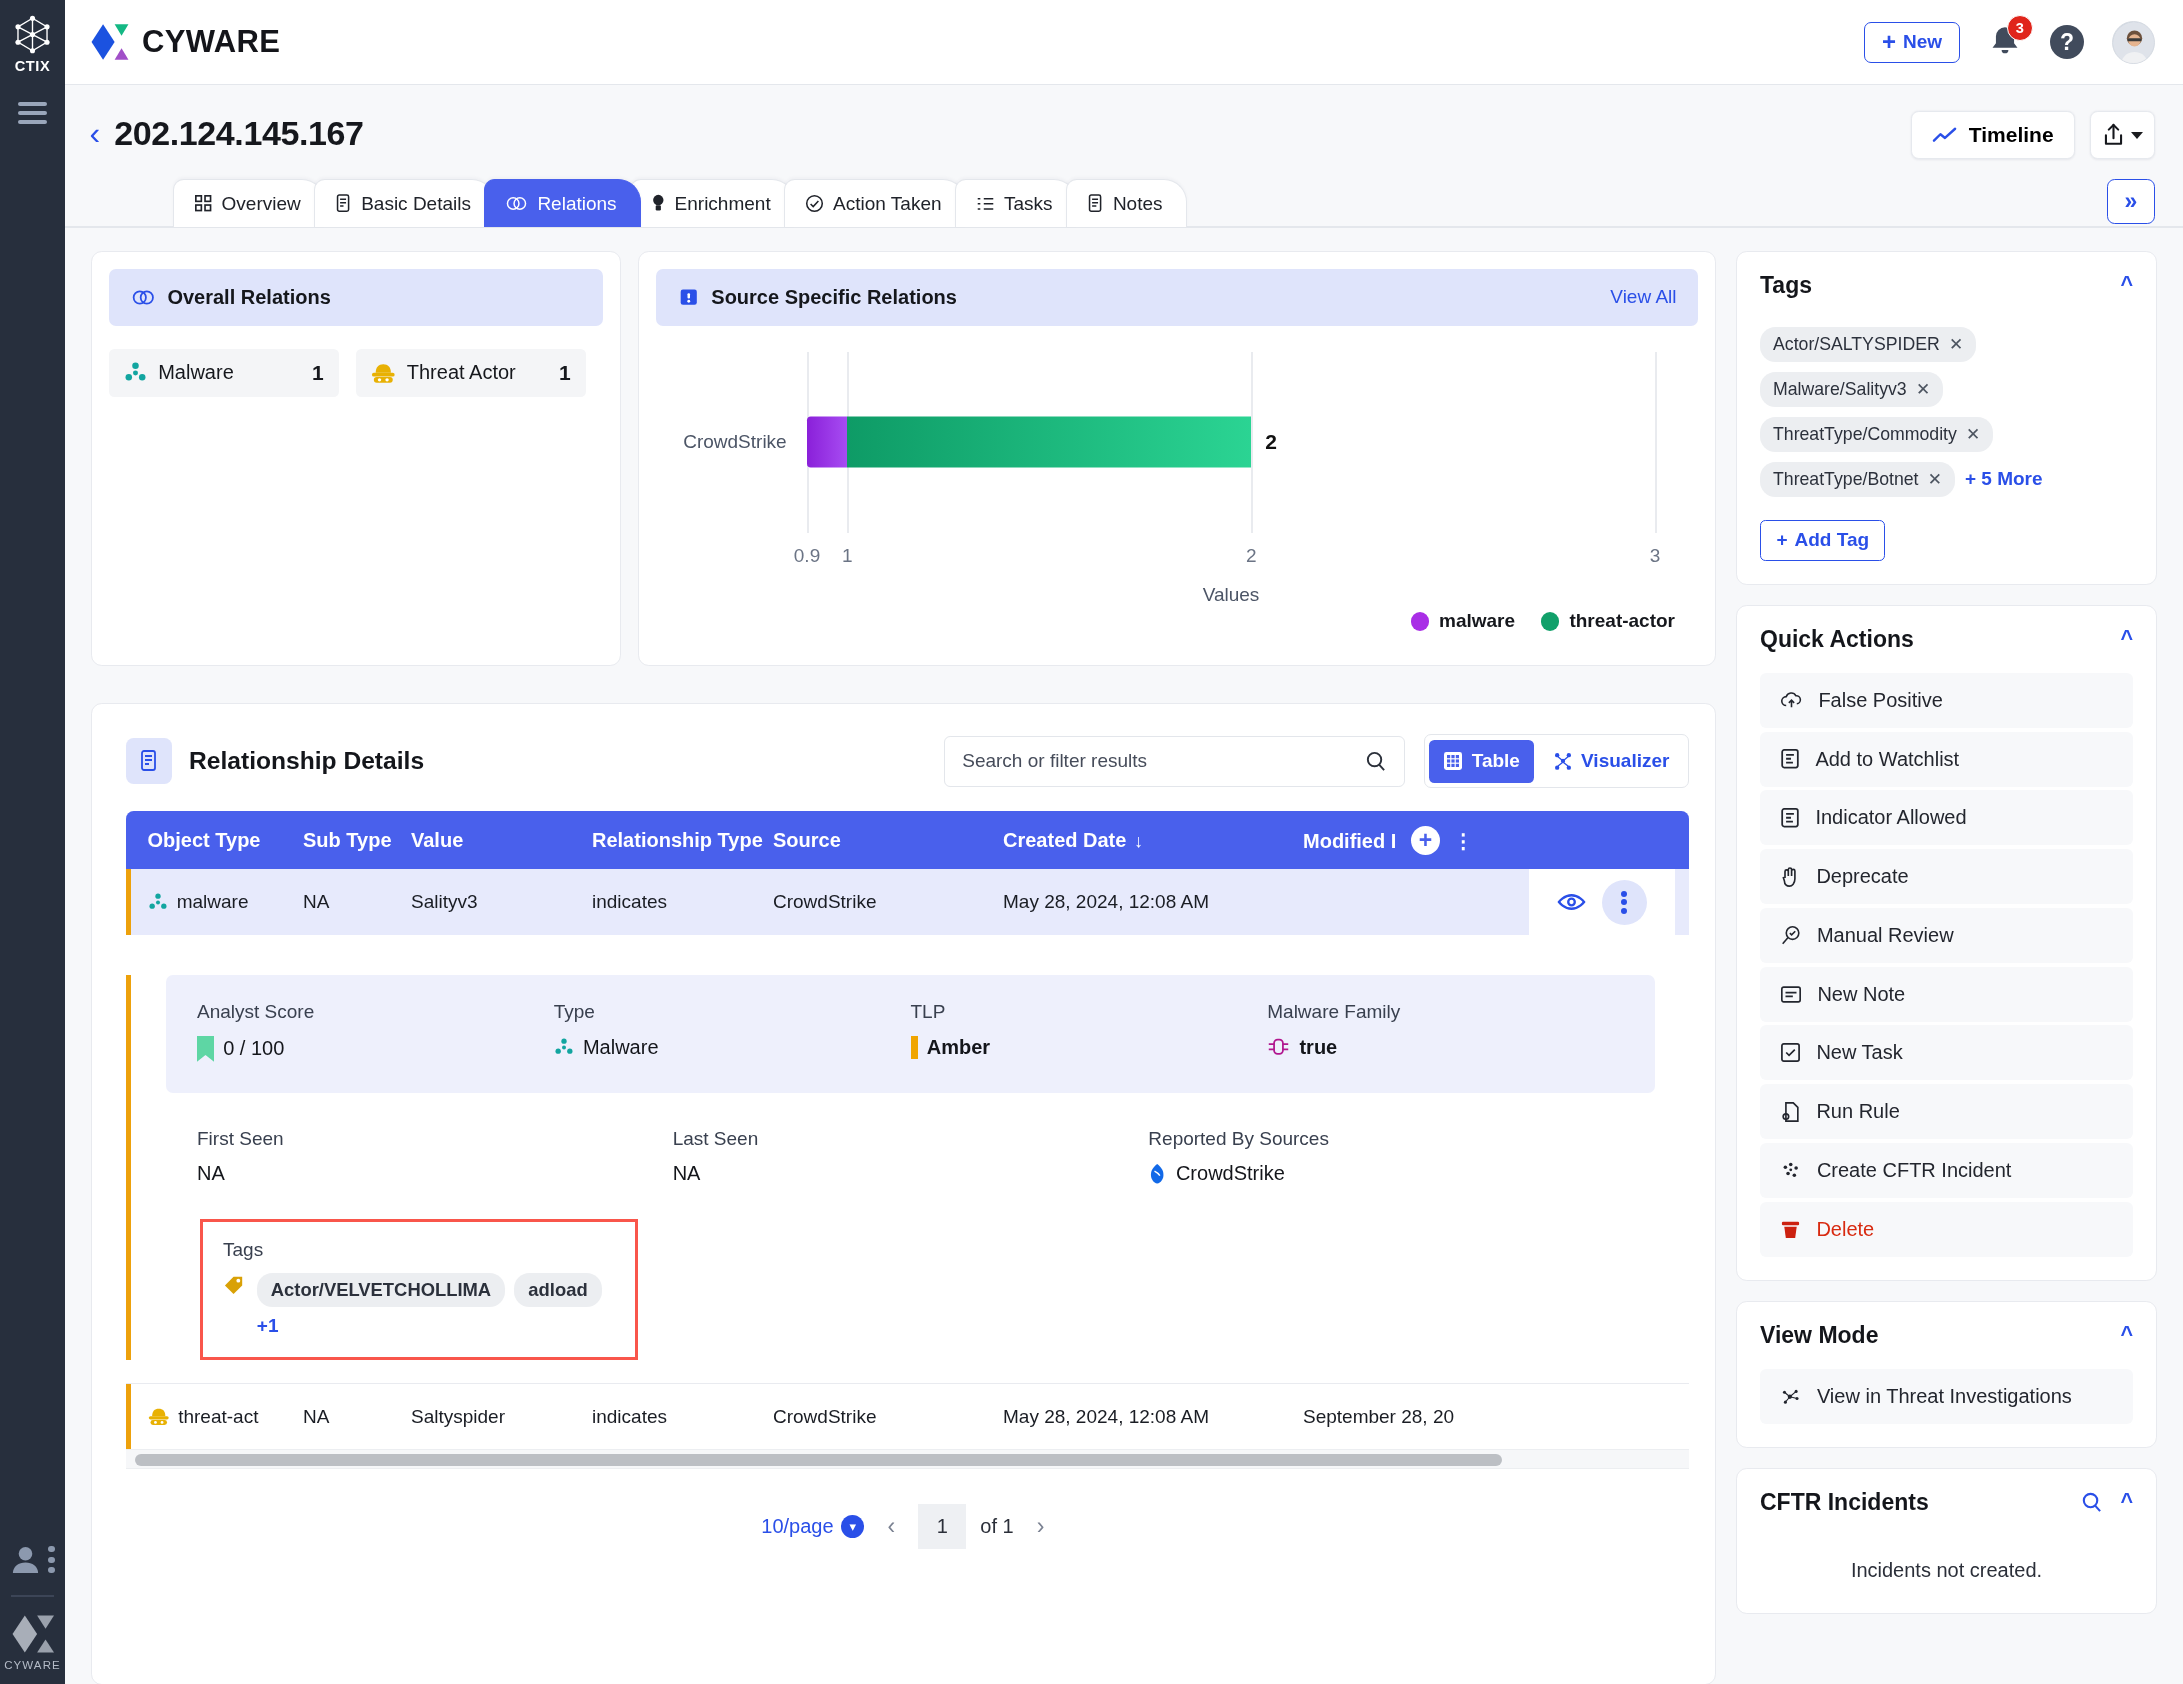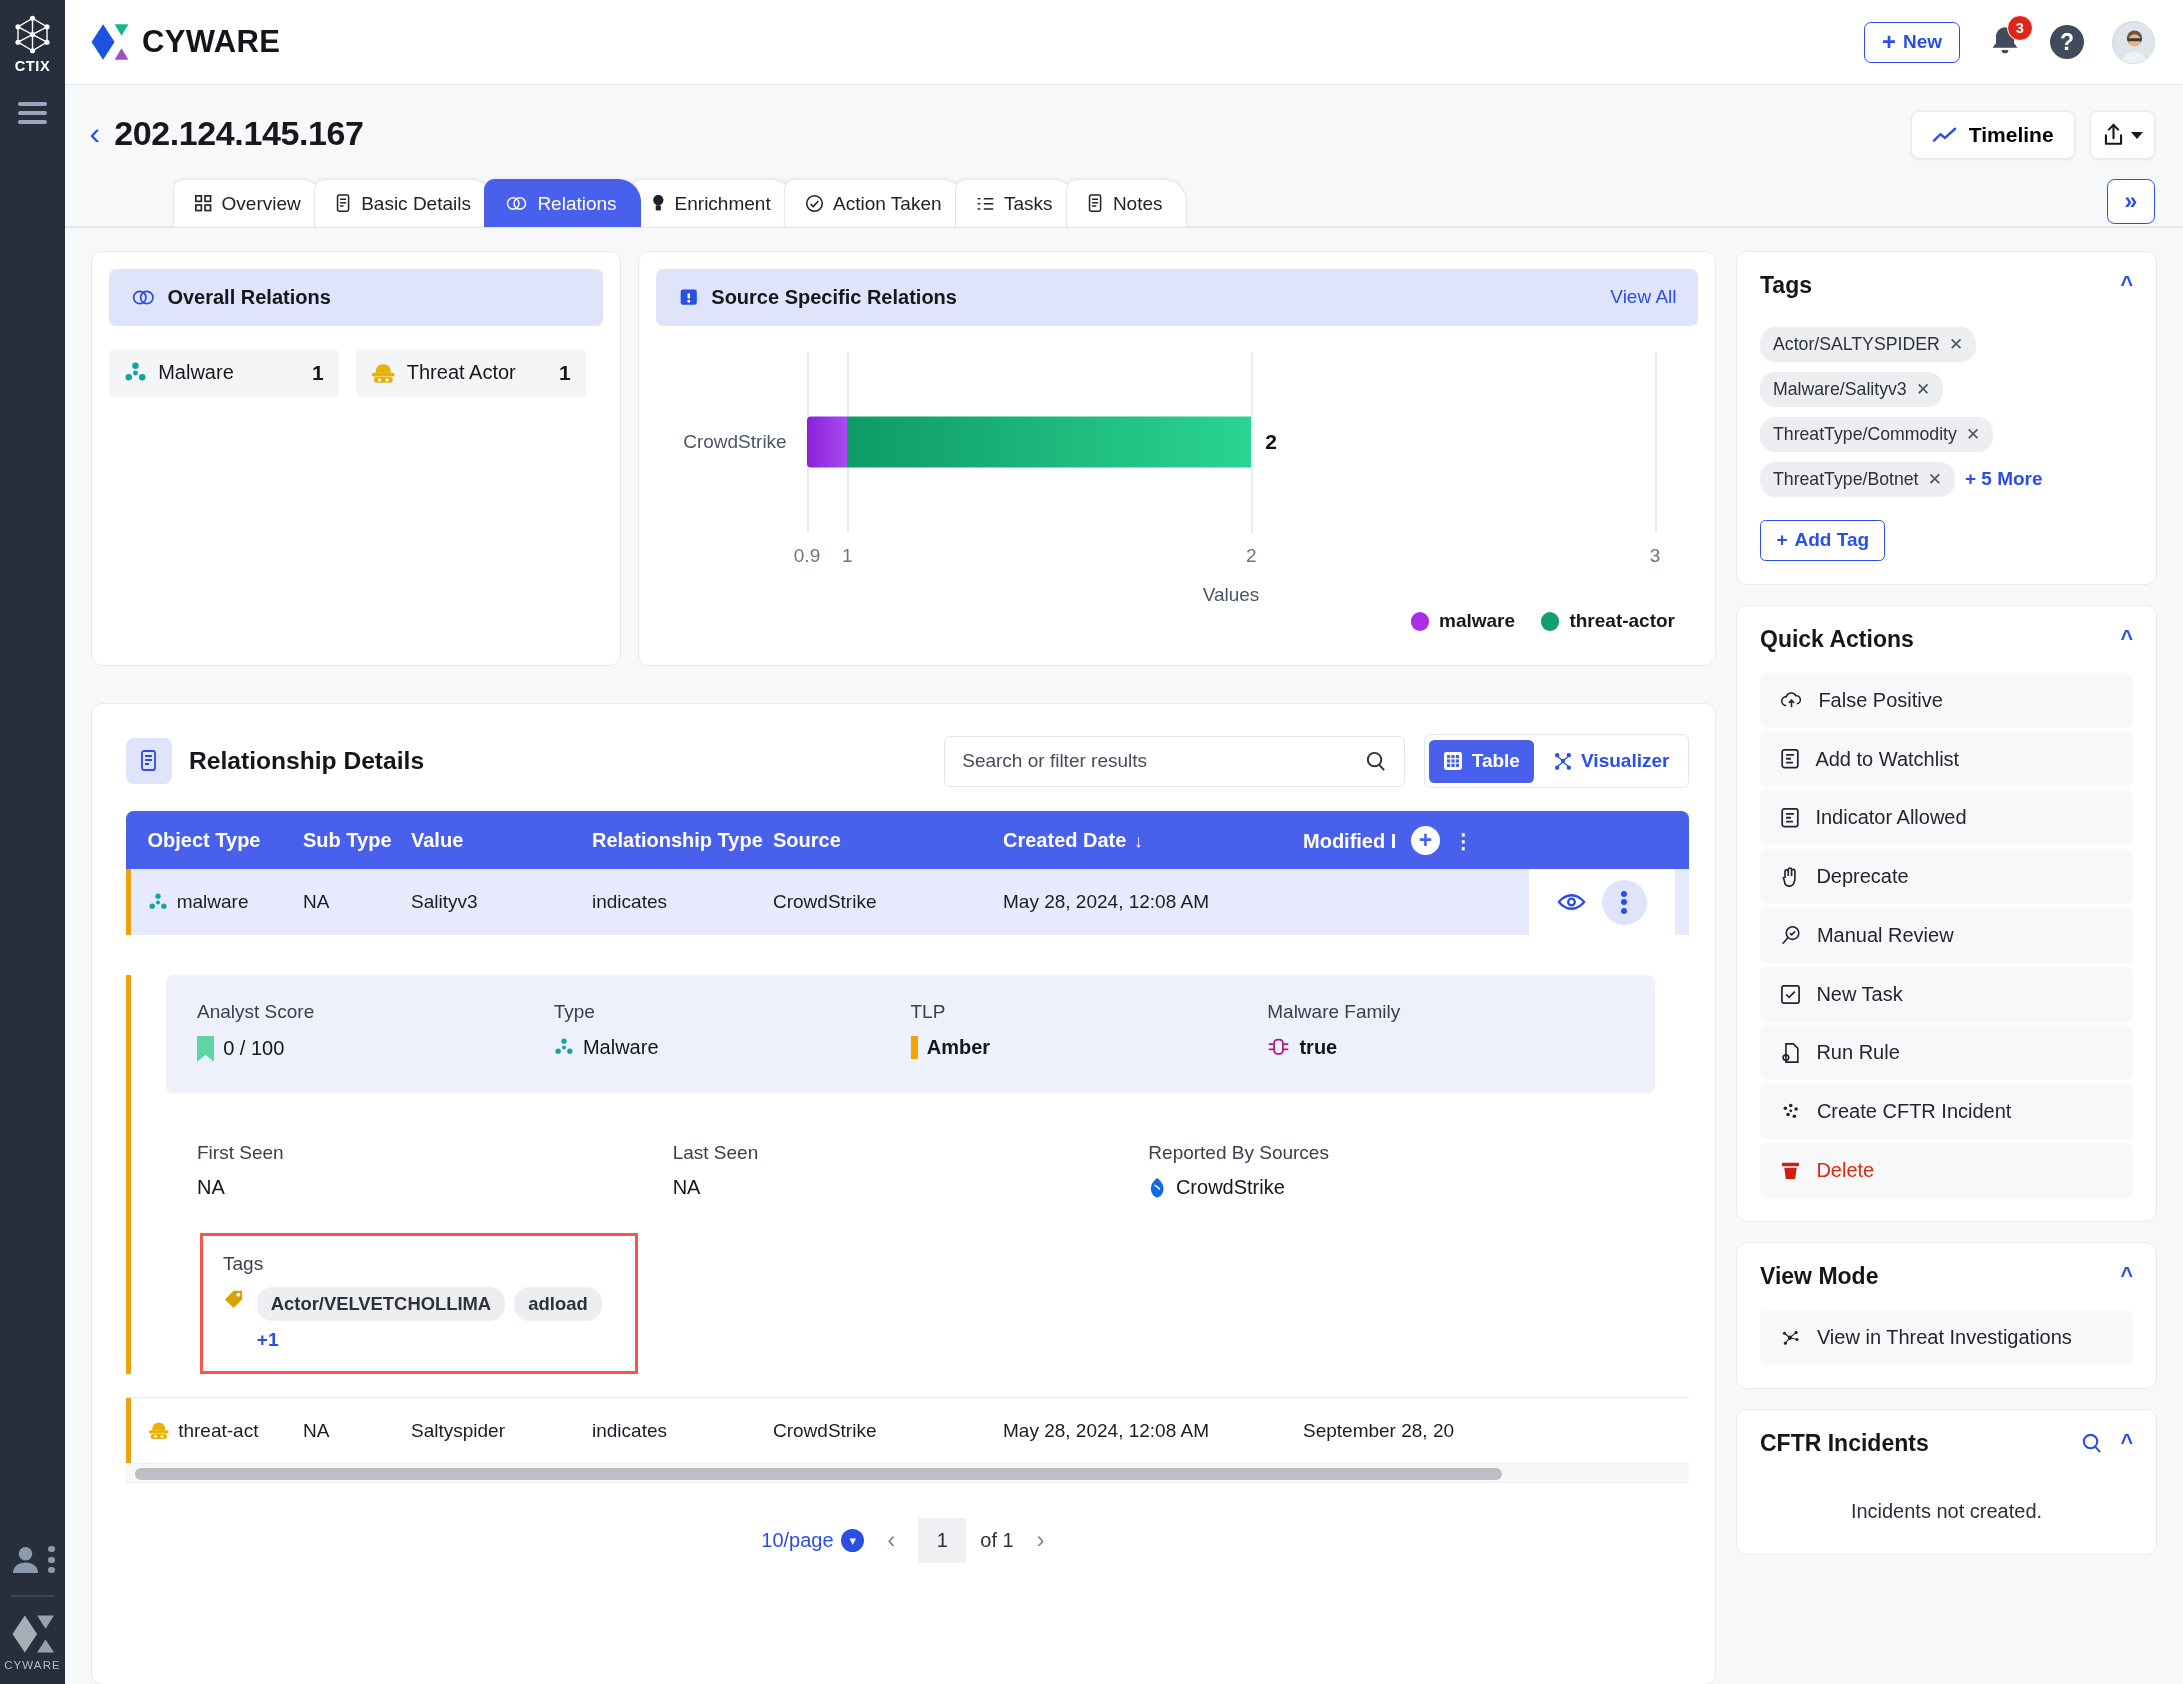--- a/index.html
+++ b/index.html
@@ -189,21 +189,21 @@
   }
   .kebab-circle { width: 45px; height: 45px; border-radius: 50%; background: #dfe4fb; display: flex; align-items: center; justify-content: center; cursor: pointer; }
   .kebab-circle i { display: block; width: 6.1px; height: 6.1px; border-radius: 50%; background: #2a4fe8; margin: 2.3px 0; }
 
   .expand-region { position: relative; background: #fff; padding: 0 0 0 0; }
   .expand-region .lbar { position: absolute; left: 0; top: 0; bottom: 0; width: 5.4px; background: #eda10c; }
   .det-grid-top { background: #eef0fc; border-radius: 7px; margin: 40px 34px 0 40px; padding: 26px 31px 31px 31px; display: flex; }
   .det-cell { flex: 1; }
   .det-label { font-size: 19px; color: #39404f; margin-bottom: 12.3px; }
   .det-val { font-size: 20px; color: #14161b; display: flex; align-items: center; gap: 9.2px; }
-  .det-grid-2 { display: flex; margin: 49px 34px 0 40px; padding: 0 31px; }
+  .det-grid-2 { display: flex; margin: 35px 34px 0 40px; padding: 0 31px; }
   .bookmark { width: 17px; height: 26px; background: #5ed6a4; clip-path: polygon(0 0,100% 0,100% 100%,50% 74%,0 100%); }
   .tlp-bar { width: 7px; height: 23px; background: #f0a500; }
 
   .tags-outline { margin: 34px 0 0 74px; width: 438px; border: 3.8px solid #f9564b; padding: 17px 20px 20px 20px; background: #fff; }
   .tags-outline .tl { font-size: 19px; color: #39404f; }
   .tag-line { display: flex; align-items: flex-start; gap: 10.8px; margin-top: 12.3px; }
   .tag-pills { display: flex; flex-wrap: wrap; gap: 9.2px; }
   .tag-pill { background: #eceef1; border-radius: 15.4px; padding: 6.1px 14px; font-size: 18.4px; font-weight: 700; color: #2c313c; }
   .plus-one { color: #2a4fe8; font-size: 19px; font-weight: 700; margin-top: 7.7px; }
 
@@ -837,20 +837,29 @@
                 <svg viewBox="0 0 24 24" width="21.5" height="21.5" fill="none" stroke="#23262e" stroke-width="1.8">
                   <circle cx="14" cy="9" r="7"></circle>
                     <path d="M9 14l-6 7"></path>
                     <path d="M11 9l2 2 4-4"></path>
                 </svg>
                 </span>
               <span>Manual Review</span>
             </div>
             <div class="qa-item">
               <span>
+                <svg viewBox="0 0 24 20" width="22" height="19" fill="none" stroke="#23262e" stroke-width="1.8">
+                  <rect x="2" y="2" width="20" height="16" rx="2"></rect>
+                    <path d="M6 8h12M6 12h8"></path>
+                </svg>
+                </span>
+              <span>New Note</span>
+            </div>
+            <div class="qa-item">
+              <span>
                 <svg viewBox="0 0 22 22" width="21" height="21" fill="none" stroke="#23262e" stroke-width="1.8">
                   <rect x="2" y="2" width="18" height="18" rx="2"></rect>
                     <path d="M6.5 11l3 3 6-6"></path>
                 </svg>
                 </span>
               <span>New Task</span>
             </div>
             <div class="qa-item">
               <span>
                 <svg viewBox="0 0 22 24" width="21" height="22" fill="none" stroke="#23262e" stroke-width="1.8">

